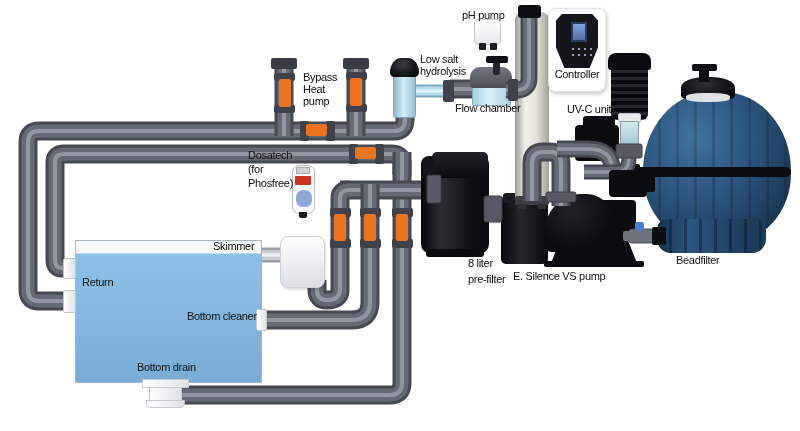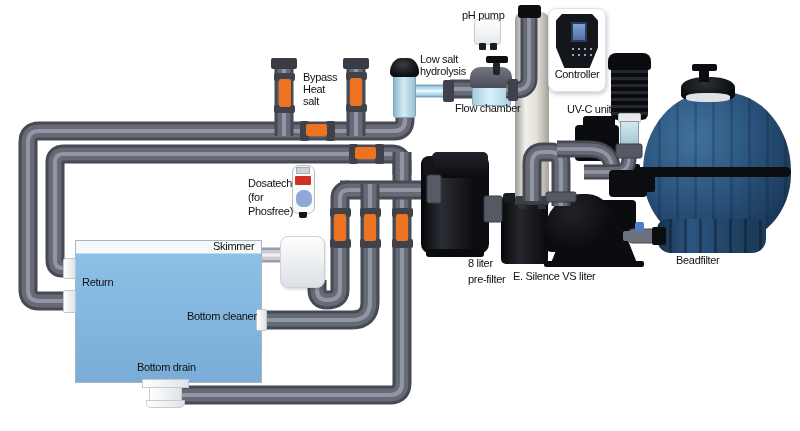--- a/index.html
+++ b/index.html
@@ -282,38 +282,38 @@
   <div class="d top port" style="left:63px;top:258px;width:13px;height:21px;"></div>
   <div class="d top port" style="left:63px;top:290px;width:13px;height:23px;"></div>
   <div class="d top port" style="left:256px;top:309px;width:11px;height:22px;"></div>
   <div class="d top white bd1"></div>
   <div class="d top white bd2"></div>
   <div class="d top white bd3"></div>
 
   <div class="lbl" style="left:303px;top:71px;">
     <div>Bypass</div>
     <div>Heat</div>
-    <div>salt</div>
+    <div>pump</div>
   </div>
   <div class="lbl" style="left:462px;top:9px;">pH pump</div>
   <div class="lbl" style="left:420px;top:53px;">
     <div>Low salt</div>
     <div>hydrolysis</div>
   </div>
   <div class="lbl" style="left:455px;top:102px;">Flow chamber</div>
   <div class="lbl" style="left:548px;top:68px;width:58px;text-align:center;">Controller</div>
   <div class="lbl" style="left:544px;top:103px;padding-left:23px;">UV-C unit</div>
-  <div class="lbl" style="left:248px;top:176px;line-height:14px;">
+  <div class="lbl" style="left:248px;top:148px;line-height:14px;">
     <div>Dosatech</div>
     <div>(for</div>
     <div>Phosfree)</div>
   </div>
   <div class="lbl" style="left:213px;top:240px;">Skimmer</div>
   <div class="lbl" style="left:82px;top:276px;">Return</div>
   <div class="lbl" style="left:187px;top:310px;">Bottom cleaner</div>
   <div class="lbl" style="left:137px;top:361px;">Bottom drain</div>
   <div class="lbl" style="left:440px;top:255px;line-height:16px;margin-left:28px;">
     <div>8 liter</div>
     <div>pre-filter</div>
   </div>
-  <div class="lbl" style="left:513px;top:270px;">E. Silence VS liter</div>
+  <div class="lbl" style="left:513px;top:270px;">E. Silence VS pump</div>
   <div class="lbl" style="left:676px;top:254px;">Beadfilter</div>
 </div>
 
 </body></html>

